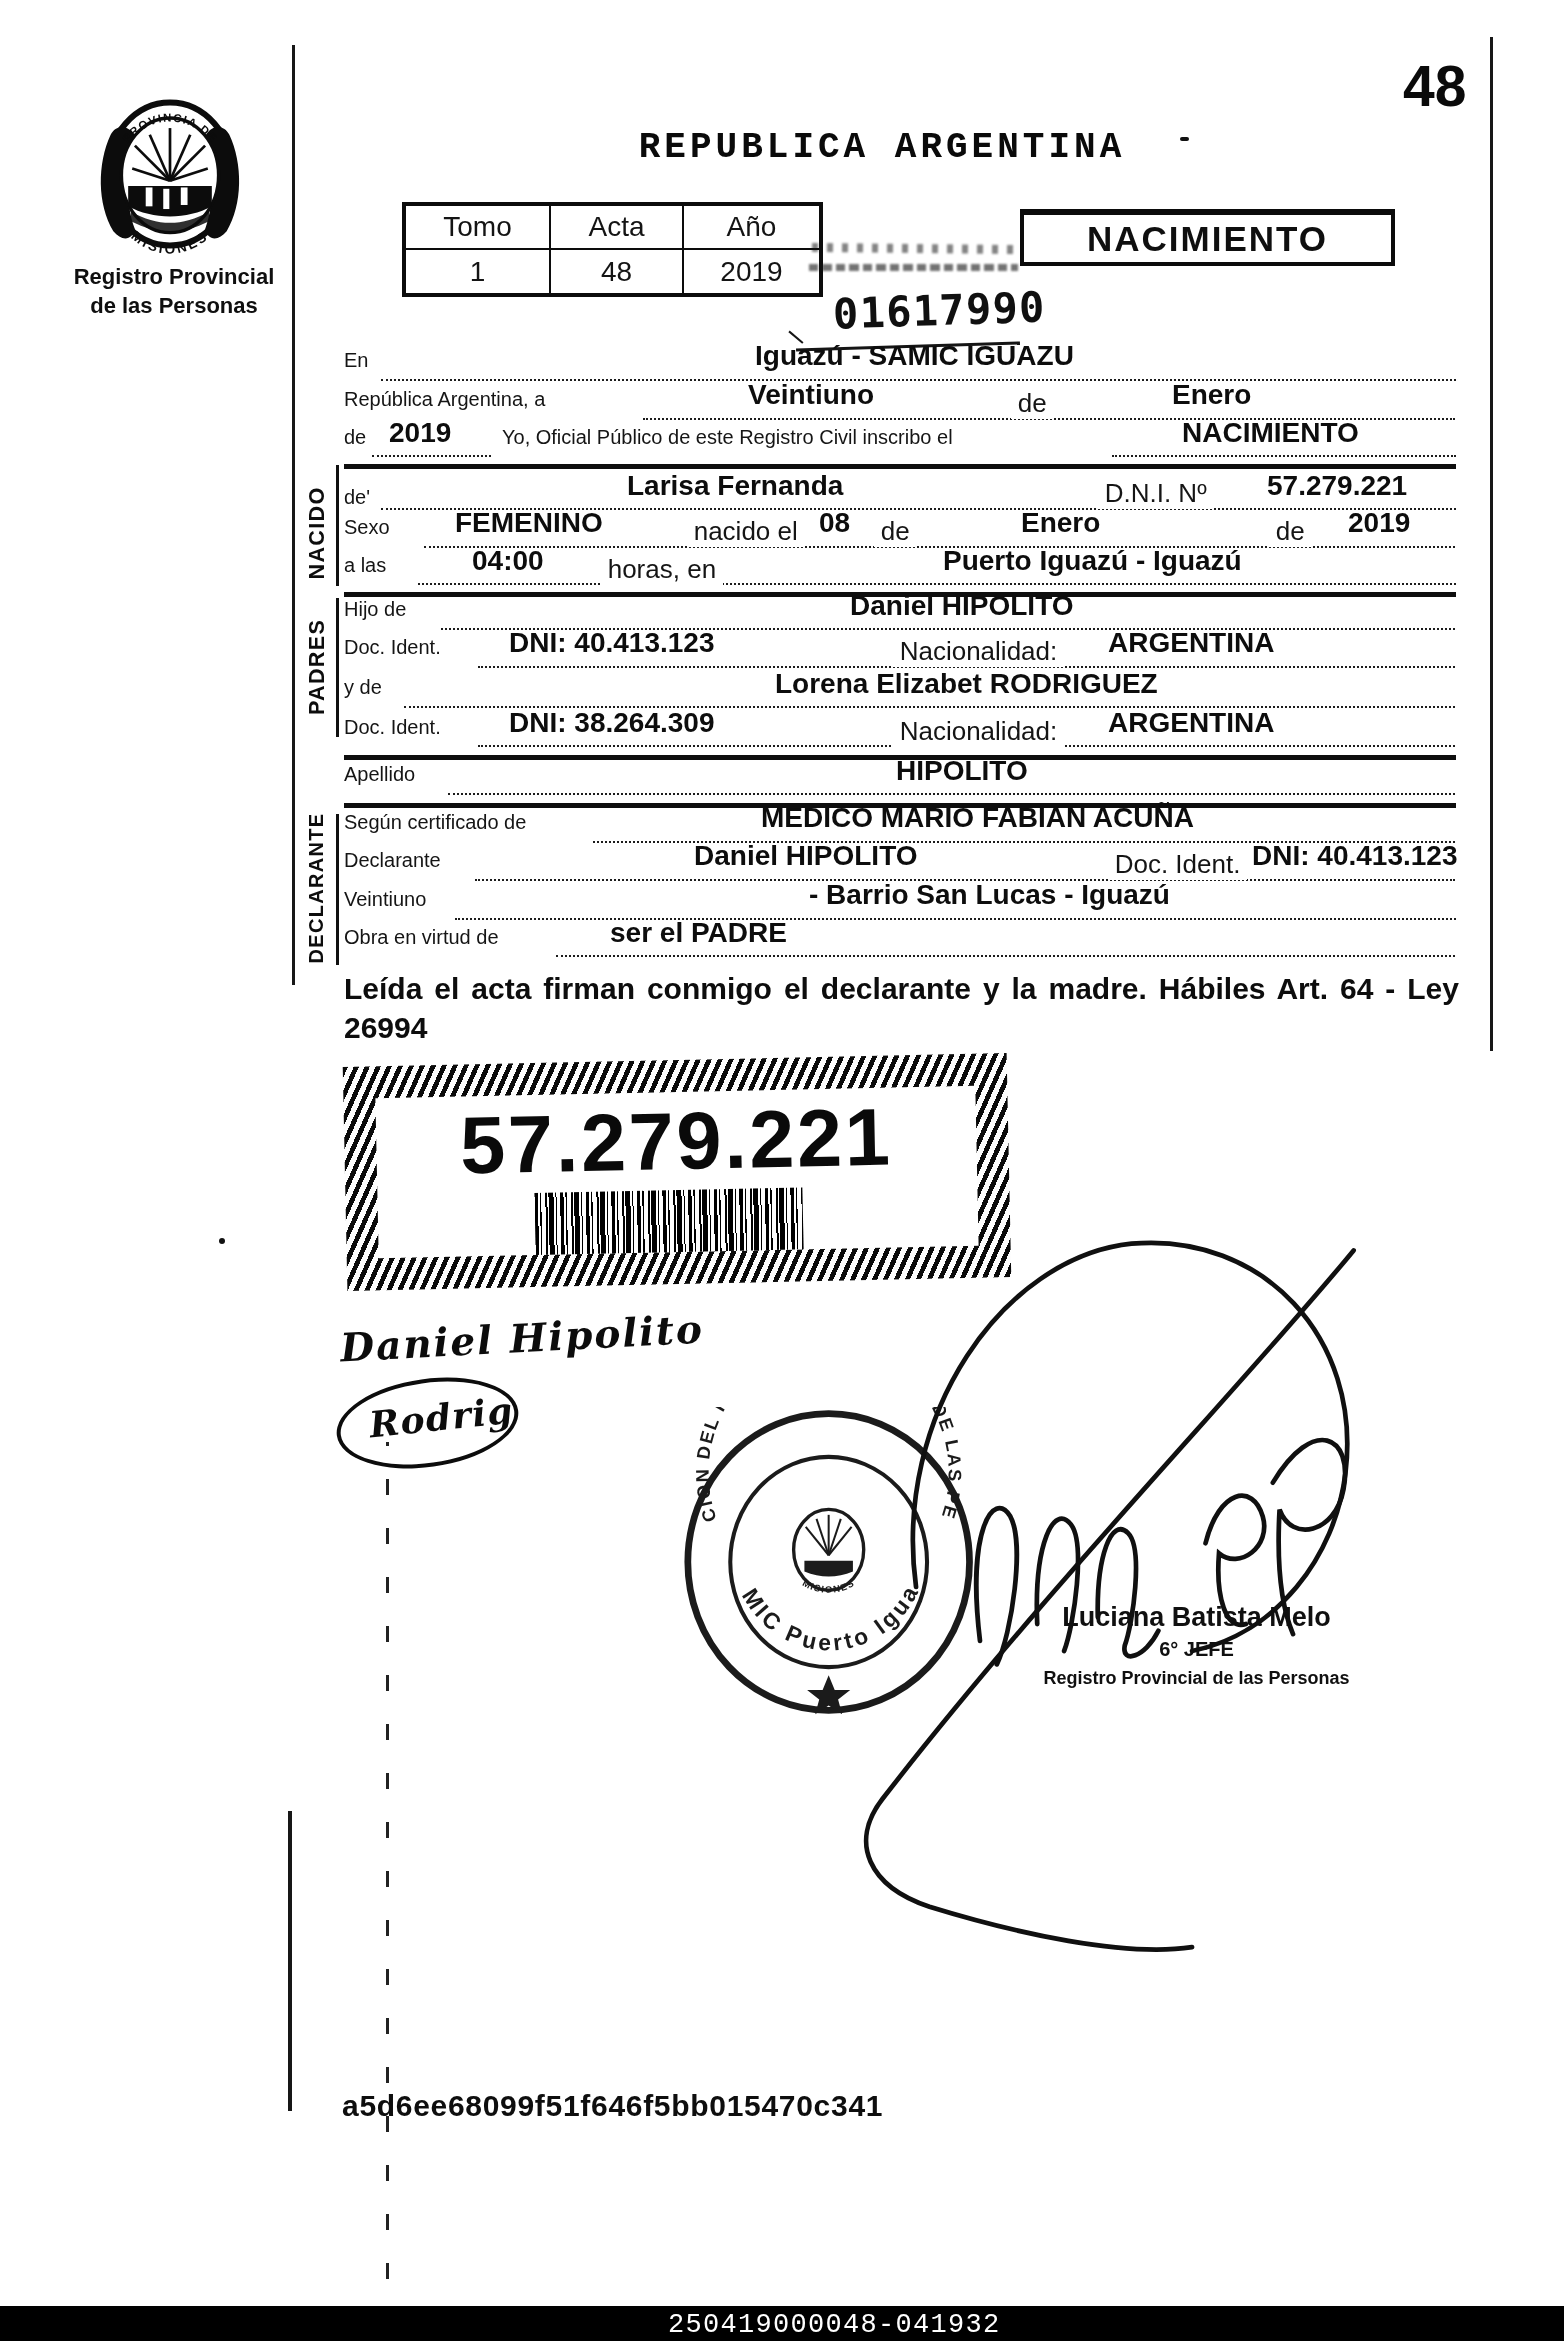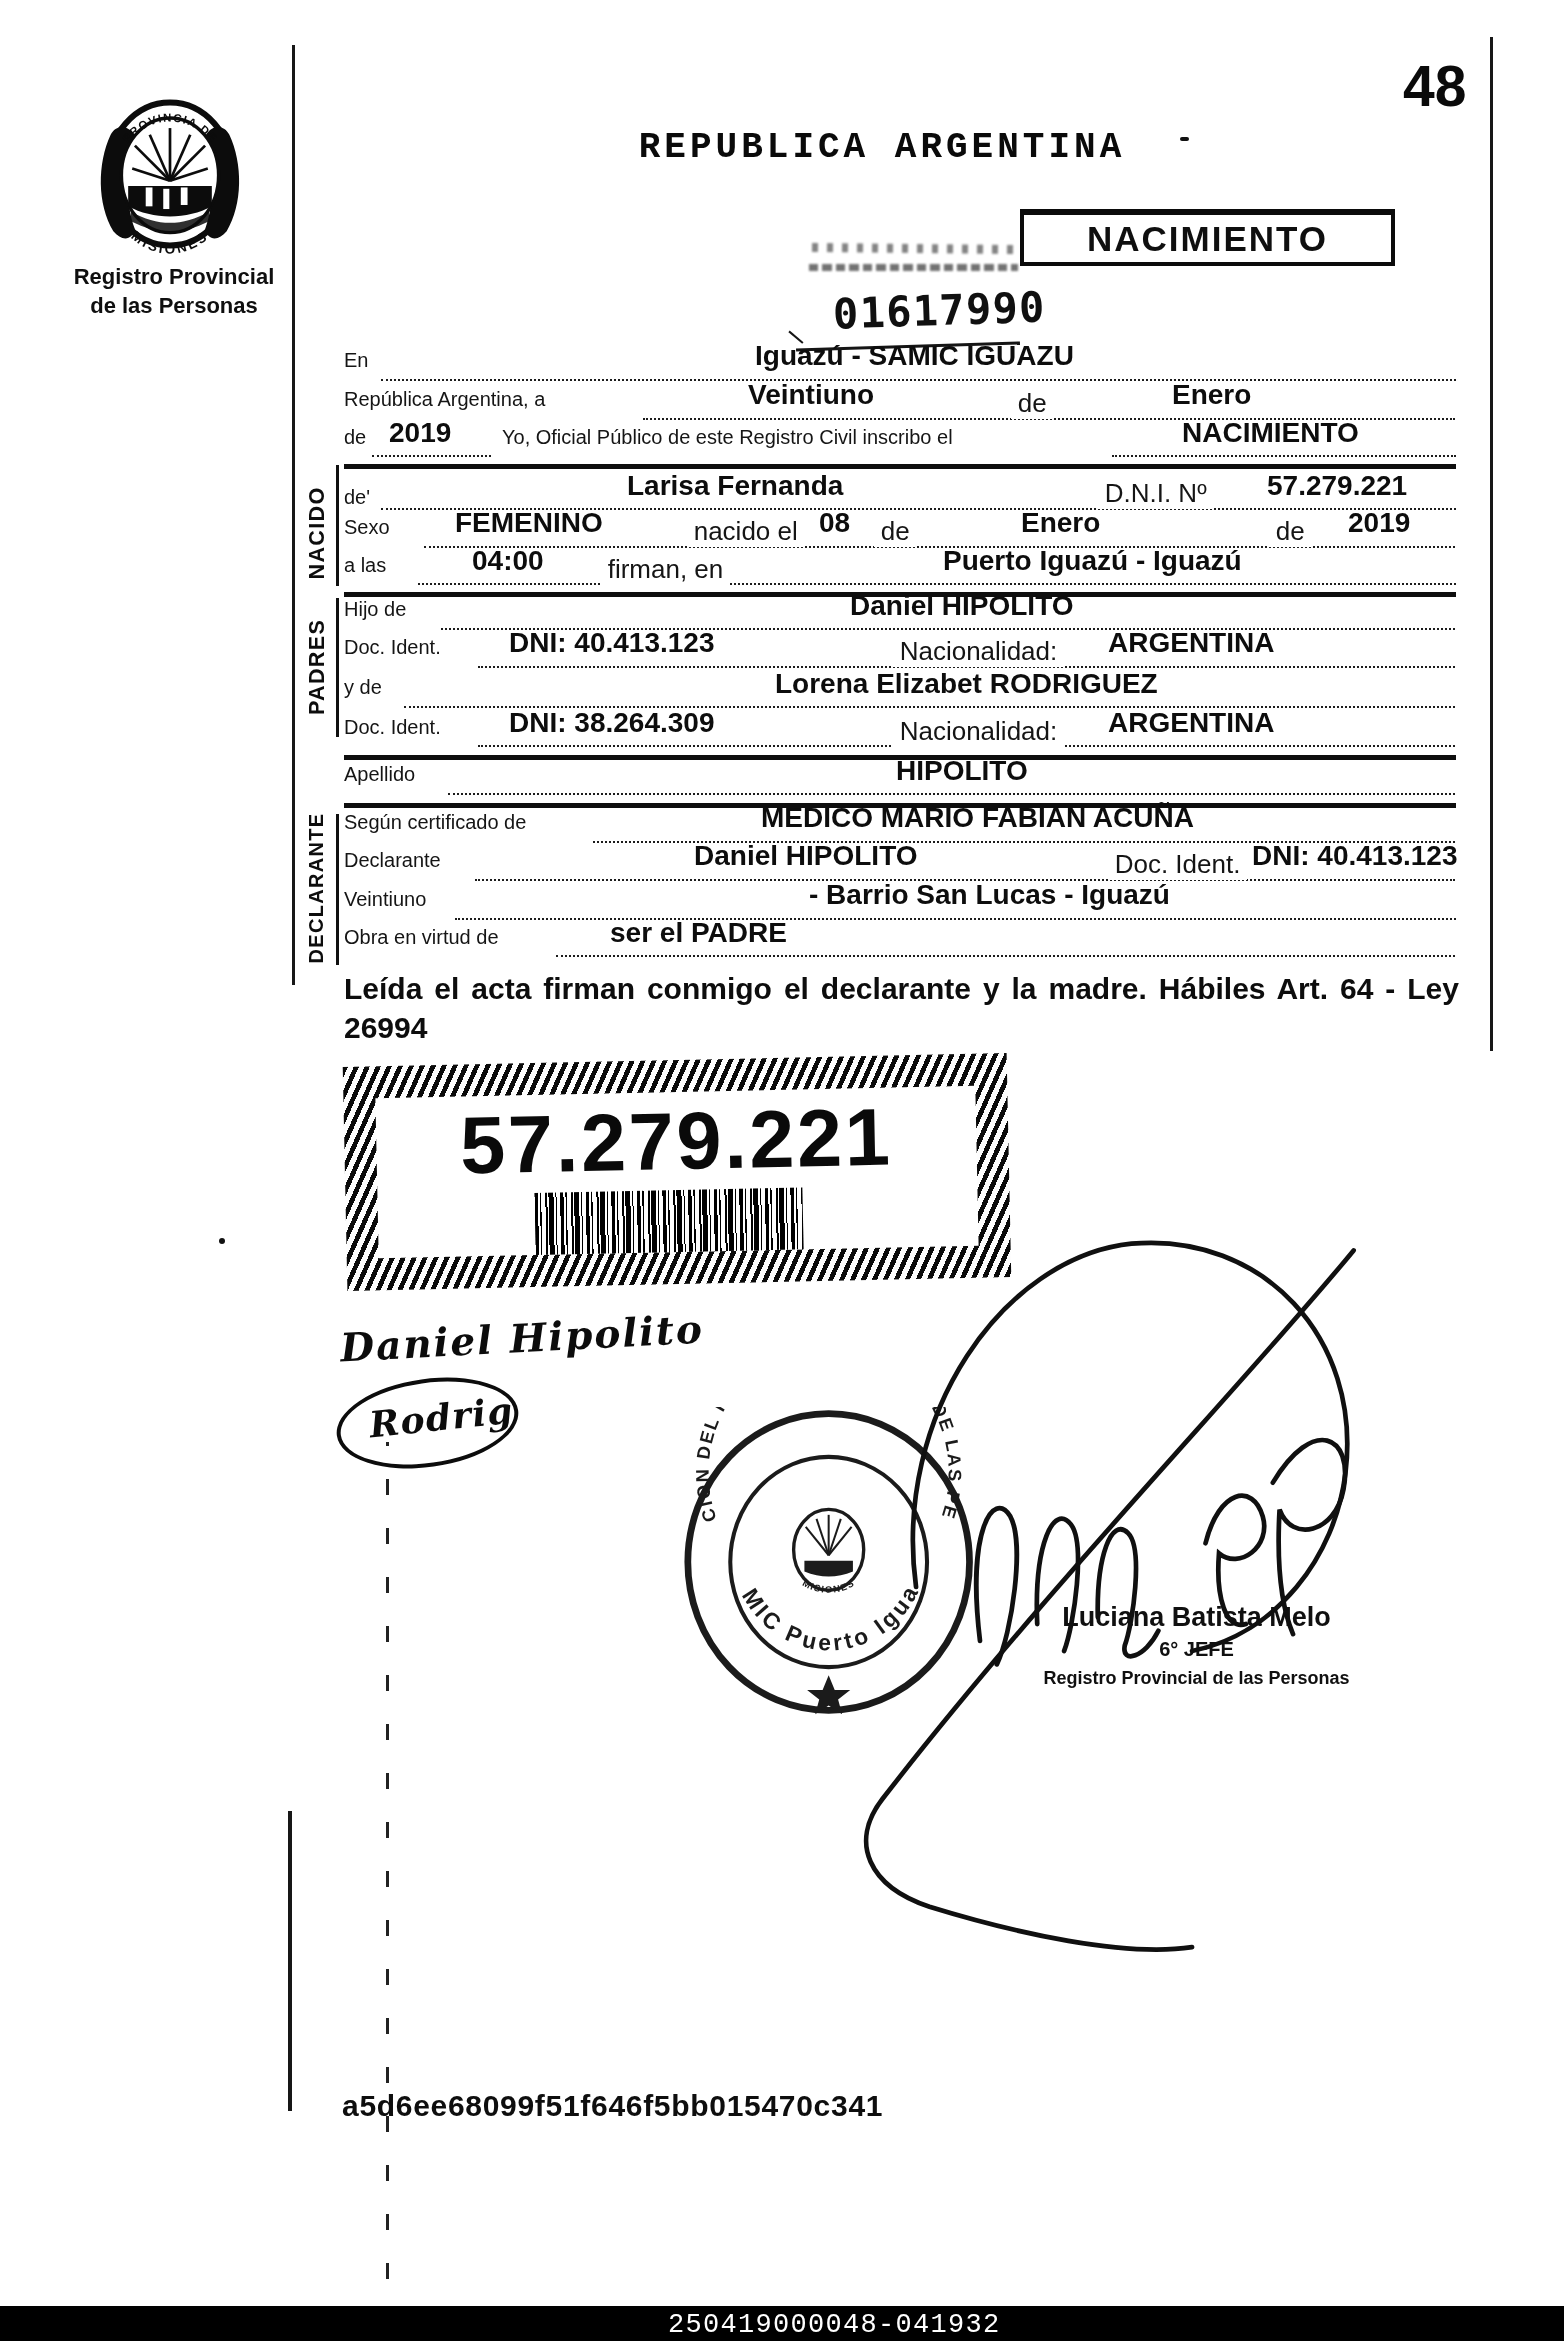--- a/index.html
+++ b/index.html
@@ -84,20 +84,34 @@
 
   <div class="vrule" style="left:292px;top:45px;width:3.4px;height:940px;"></div>
   <div class="vrule" style="left:288px;top:1811px;width:4px;height:300px;"></div>
   <div class="vrule" style="left:1490px;top:37px;width:2.7px;height:1014px;"></div>
   <div class="dashline" style="left:386px;top:1442px;height:886px;"></div>
   <div class="dot" style="left:219px;top:1238px;width:6px;height:6px;"></div>
   <div class="dot" style="left:1180px;top:137px;width:8.8px;height:4px;border-radius:2px;"></div>
 
   <div class="abs title" style="left:606px;top:127px;width:552px;text-align:center;">REPUBLICA ARGENTINA</div>
 
+  <table class="rec abs" style="left:402px;top:202px;width:409px;border:4px solid #0c0c0c;">
+    <tbody>
+        <tr>
+      <td style="width:143px;height:42px;">Tomo</td>
+      <td style="width:131px;">Acta</td>
+      <td style="width:135px;">Año</td>
+    </tr>
+    <tr>
+      <td style="height:43px;">1</td>
+      <td>48</td>
+      <td>2019</td>
+    </tr>
+  </tbody>
+    </table>
 
   <div class="typebox" style="left:1020px;top:209px;width:367px;height:47px;">NACIMIENTO</div>
 
   <div class="smudge" style="left:812px;top:244px;width:202px;height:9.4px;background:repeating-linear-gradient(90deg,rgba(20,20,20,.7) 0 6px,transparent 6px 15px);transform:rotate(.6deg);"></div>
   <div class="smudge" style="left:809px;top:264px;width:209px;height:6.7px;background:repeating-linear-gradient(90deg,rgba(20,20,20,.8) 0 9.4px,transparent 9.4px 13.5px);"></div>
   <div class="abs serial" style="left:833px;top:286px;">01617990</div>
   <div class="abs" style="left:796px;top:345px;width:224px;border-bottom:3.4px solid #151515;transform:rotate(-1.8deg);"></div>
   <div class="abs" style="left:787px;top:336px;width:17.5px;border-bottom:2.7px solid #151515;transform:rotate(40deg);"></div>
 
   <span class="abs lbl" style="left:344px;top:349px;">En</span>
@@ -133,21 +147,21 @@
   <span class="abs mid" style="left:687px;top:516px;">nacido el</span>
   <span class="abs val" style="left:819px;top:507px;">08</span>
   <span class="abs mid" style="left:874px;top:516px;">de</span>
   <span class="abs val" style="left:1021px;top:507px;">Enero</span>
   <span class="abs mid" style="left:1269px;top:516px;">de</span>
   <span class="abs val" style="left:1348px;top:507px;">2019</span>
 
   <span class="abs lbl" style="left:344px;top:554px;">a las</span>
   <div class="dots" style="left:418px;top:583px;width:1038px;"></div>
   <span class="abs val" style="left:472px;top:545px;">04:00</span>
-  <span class="abs mid" style="left:601px;top:554px;">firman, en</span>
+  <span class="abs mid" style="left:601px;top:554px;">horas, en</span>
   <span class="abs val" style="left:943px;top:545px;">Puerto Iguazú - Iguazú</span>
   <div class="sep" style="left:344px;top:592px;width:1112px;height:4.7px;"></div>
 
   <div class="rot" style="left:256px;top:655px;width:121px;height:24px;line-height:24px;font-size:21.6px;">PADRES</div>
   <div class="bracket" style="left:336px;top:598px;height:139px;"></div>
 
   <span class="abs lbl" style="left:344px;top:598px;">Hijo de</span>
   <div class="dots" style="left:441px;top:628px;width:1014px;"></div>
   <span class="abs val" style="left:850px;top:590px;">Daniel HIPOLITO</span>
 

